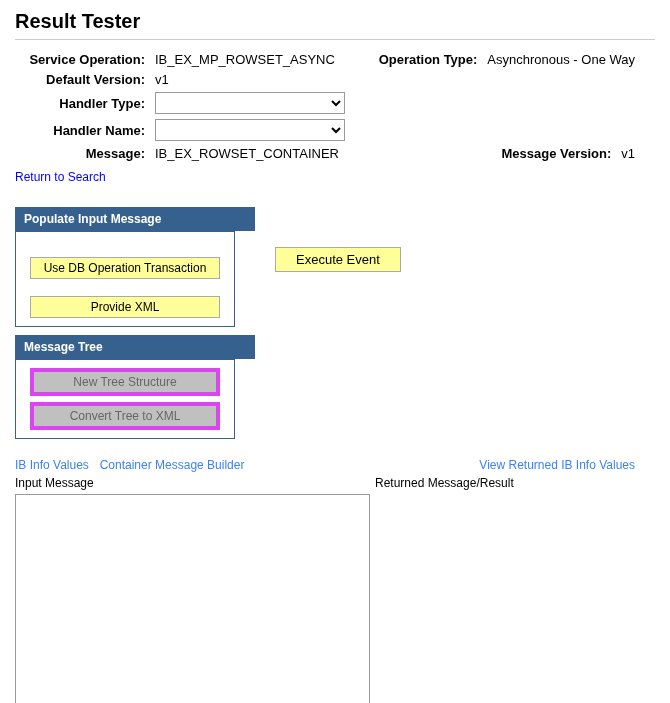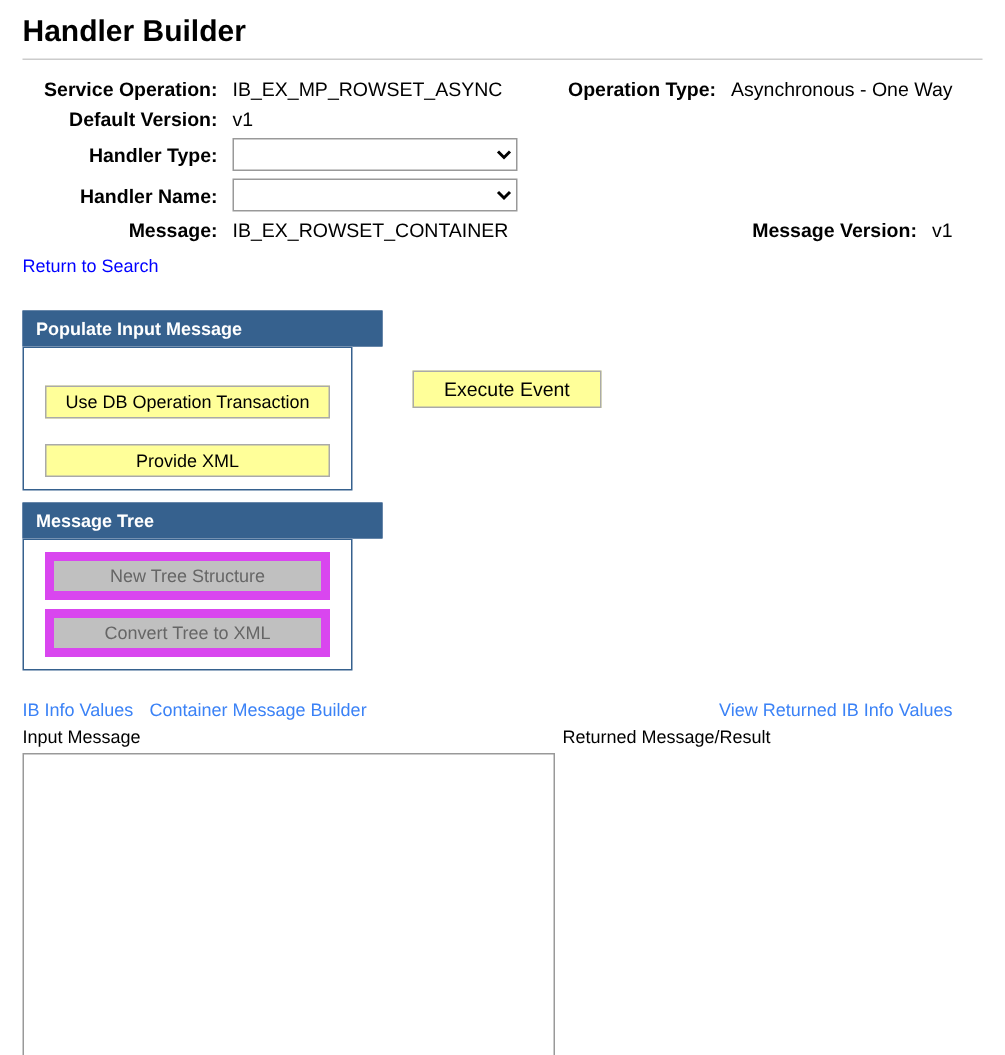--- a/index.html
+++ b/index.html
@@ -90,21 +90,21 @@
       text-align: center;
     }
     .yellow-btn:last-child { margin-bottom: 0; }
 
     .gray-btn {
       display: block;
       width: 190px;
       margin: 0 auto 6px auto;
       padding: 3px 8px;
       background: #c0c0c0;
-      border: 6px solid #d946ef;
+      border: 4px solid #d946ef;
       cursor: pointer;
       font-size: 12px;
       text-align: center;
       color: #666;
     }
     .gray-btn:last-child { margin-bottom: 0; }
 
     .execute-btn {
       padding: 4px 20px;
       background: #ffff99;
@@ -171,21 +171,21 @@
     }
     .bottom-label-right {
       font-size: 12px;
     }
   </style>
 </head>
 <body>
 
 
 
-<h1>Handler Builder</h1>
+<h1>Result Tester</h1>
 
 <div class="form-section">
   <div class="form-row">
     <span class="form-label">Service Operation:</span>
     <span class="form-value">IB_EX_MP_ROWSET_ASYNC</span>
     <div class="form-right">
       <span class="form-label">Operation Type:</span>
       <span class="form-value">Asynchronous - One Way</span>
     </div>
   </div>

